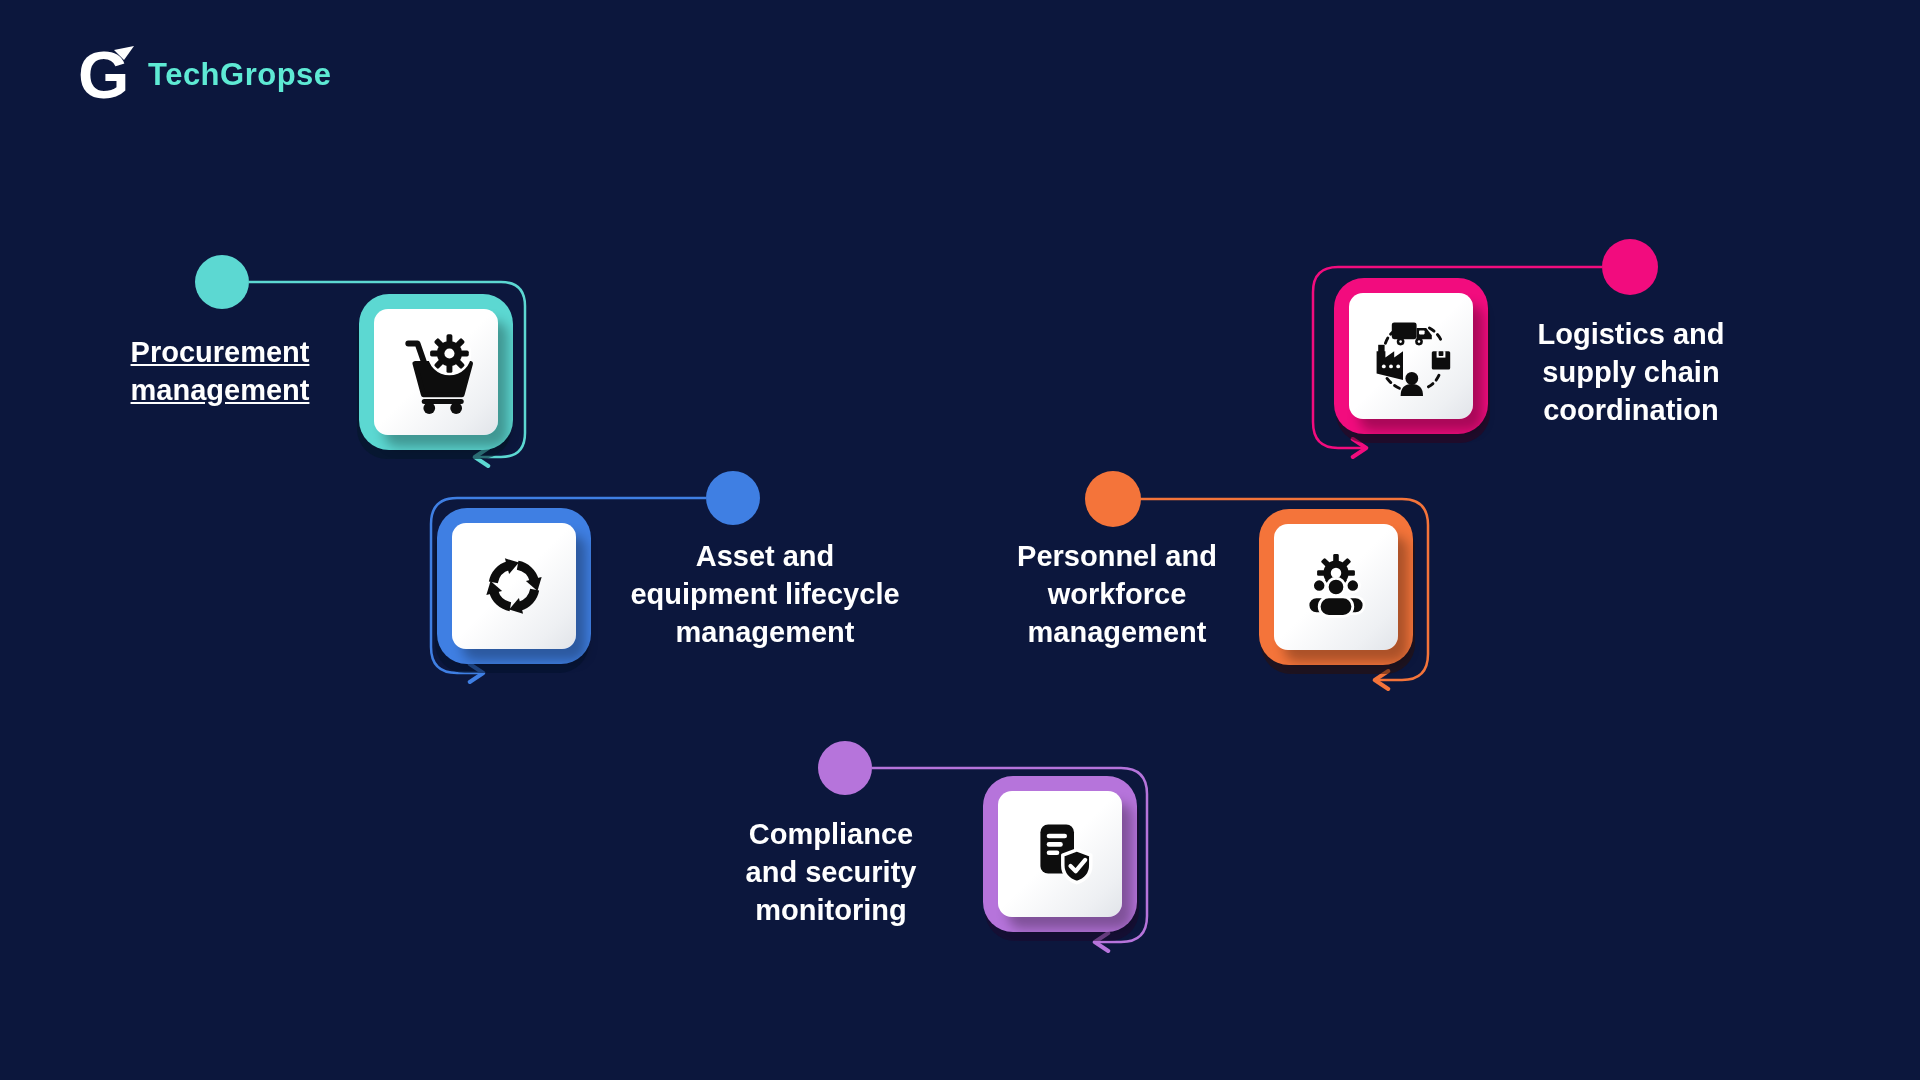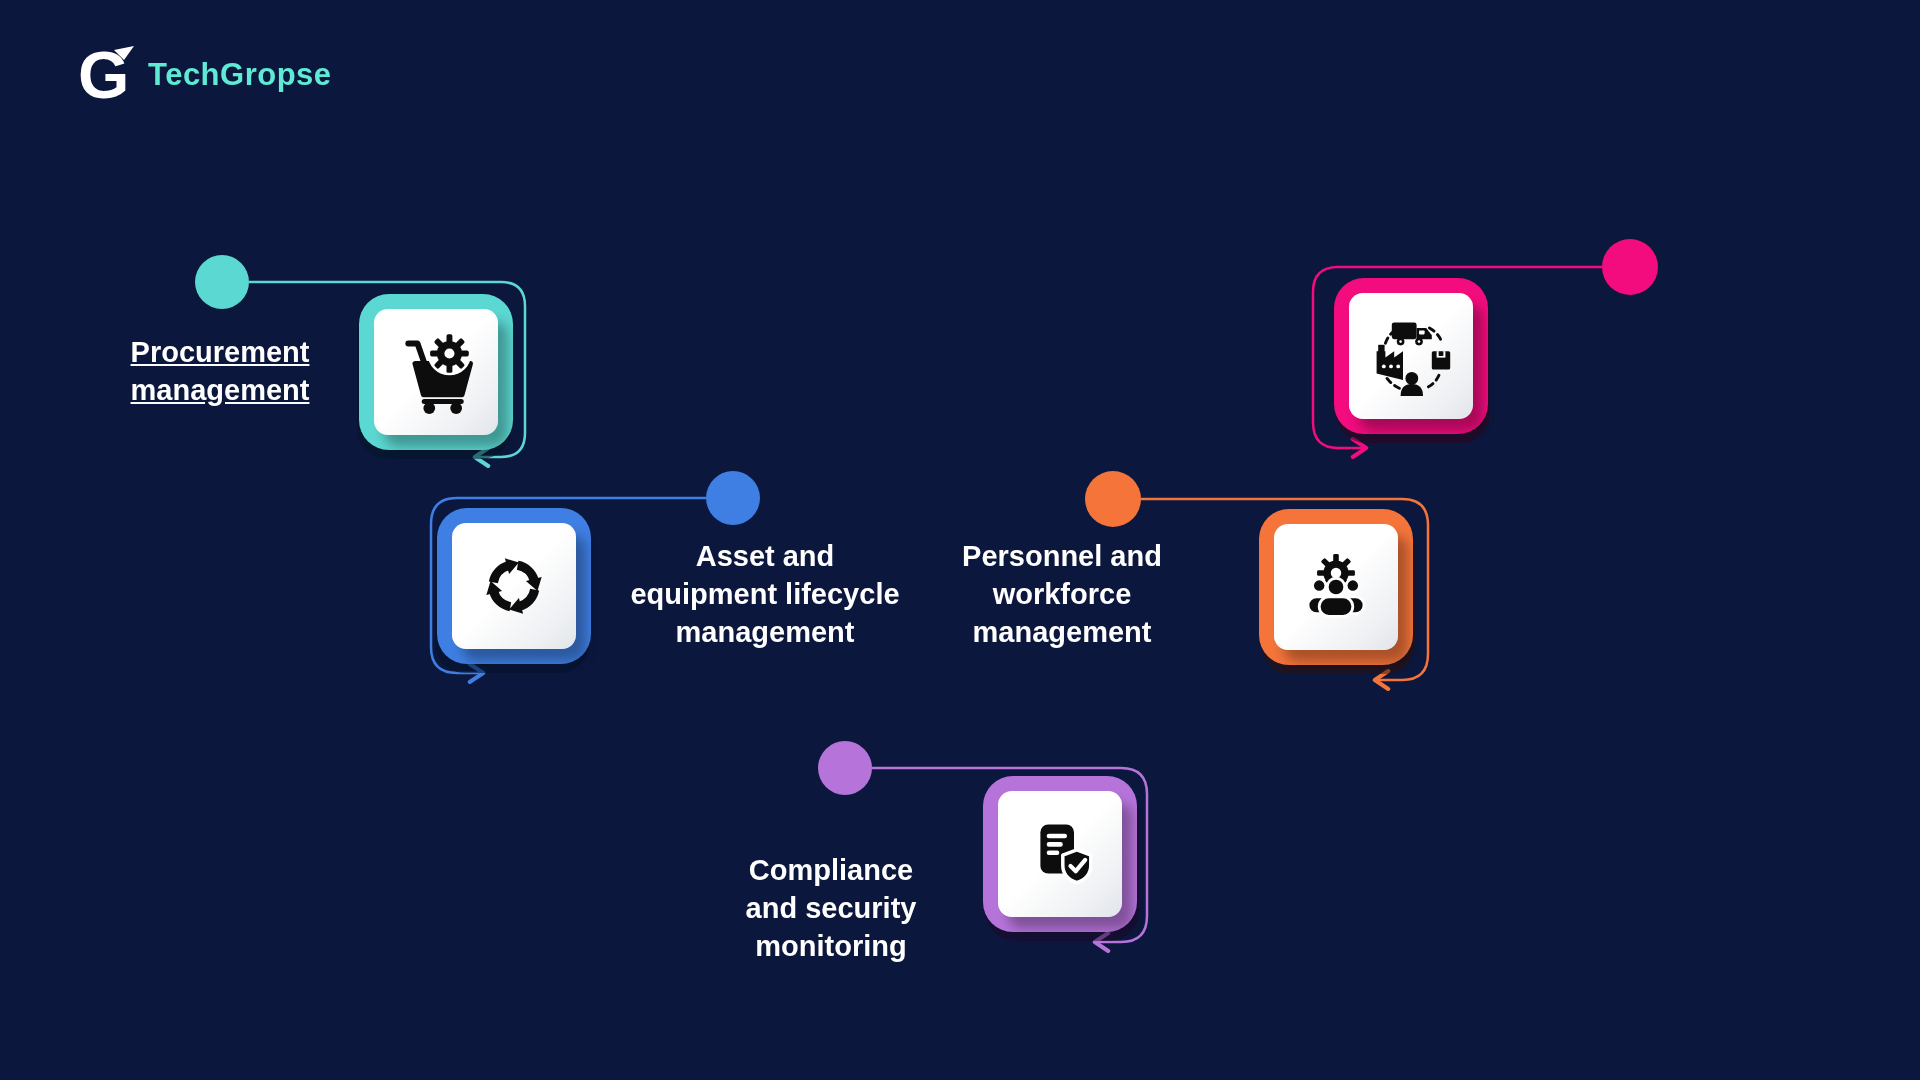--- a/index.html
+++ b/index.html
@@ -162,21 +162,21 @@
           <circle cx="36" cy="58" r="9.5" stroke="#ffffff" stroke-width="4"></circle>
           <circle cx="84" cy="58" r="9.5" stroke="#ffffff" stroke-width="4"></circle>
           <rect x="20" y="74" width="32" height="24" rx="12" stroke="#ffffff" stroke-width="4"></rect>
           <rect x="68" y="74" width="32" height="24" rx="12" stroke="#ffffff" stroke-width="4"></rect>
           <circle cx="60" cy="60" r="12.5" stroke="#ffffff" stroke-width="4"></circle>
           <rect x="36" y="74" width="48" height="28" rx="14" stroke="#ffffff" stroke-width="4"></rect>
         </g>
       </svg>
     </div>
   </div>
-  <div class="label" style="left:872px;top:537px;">Personnel and
+  <div class="label" style="left:927px;top:537px;">Personnel and
 workforce
 management</div>
 
   <div class="card c-pink" style="left:1334px;top:278px;">
     <div class="card-inner">
       <svg class="icon-lg" viewBox="0 0 120 120">
         <g fill="#0D0D0D">
 
           <rect x="36" y="18" width="31" height="21" rx="3"></rect>
           <path d="M67 25 h12 l7 9 v5 h-19 z"></path>
@@ -202,32 +202,35 @@
           <g fill="none" stroke="#0D0D0D" stroke-width="3.6" stroke-linecap="round" stroke-dasharray="7 6">
             <path d="M28 44 Q 32 33 41 27"></path>
             <path d="M83 25 Q 92 30 97 39"></path>
             <path d="M30 88 Q 37 97 47 101"></path>
             <path d="M95 84 Q 90 95 79 100"></path>
           </g>
         </g>
       </svg>
     </div>
   </div>
+  <div class="label" style="left:1441px;top:315px;">Logistics and
+supply chain
+coordination</div>
 
   <div class="card c-purple" style="left:983px;top:776px;">
     <div class="card-inner">
       <svg class="icon" viewBox="0 0 120 120">
         <g fill="#0D0D0D">
           <rect x="32" y="18" width="48" height="70" rx="11"></rect>
           <rect x="41" y="31" width="29" height="6.5" rx="3.2" fill="#ffffff"></rect>
           <rect x="41" y="43" width="23" height="6.5" rx="3.2" fill="#ffffff"></rect>
           <rect x="41" y="55" width="18" height="6.5" rx="3.2" fill="#ffffff"></rect>
           <path d="M84 54 l20 7.5 v14.5 q0 18 -20 25 q-20 -7 -20 -25 V61.5 Z" stroke="#ffffff" stroke-width="5" stroke-linejoin="round"></path>
           <path d="M75 77 l7.5 7.5 l13.5 -16" fill="none" stroke="#ffffff" stroke-width="6" stroke-linecap="round" stroke-linejoin="round"></path>
         </g>
       </svg>
     </div>
   </div>
-  <div class="label" style="left:641px;top:815px;margin-top:36px;">Compliance
+  <div class="label" style="left:641px;top:815px;">Compliance
 and security
 monitoring</div>
 
 </div>
 
 </body></html>

